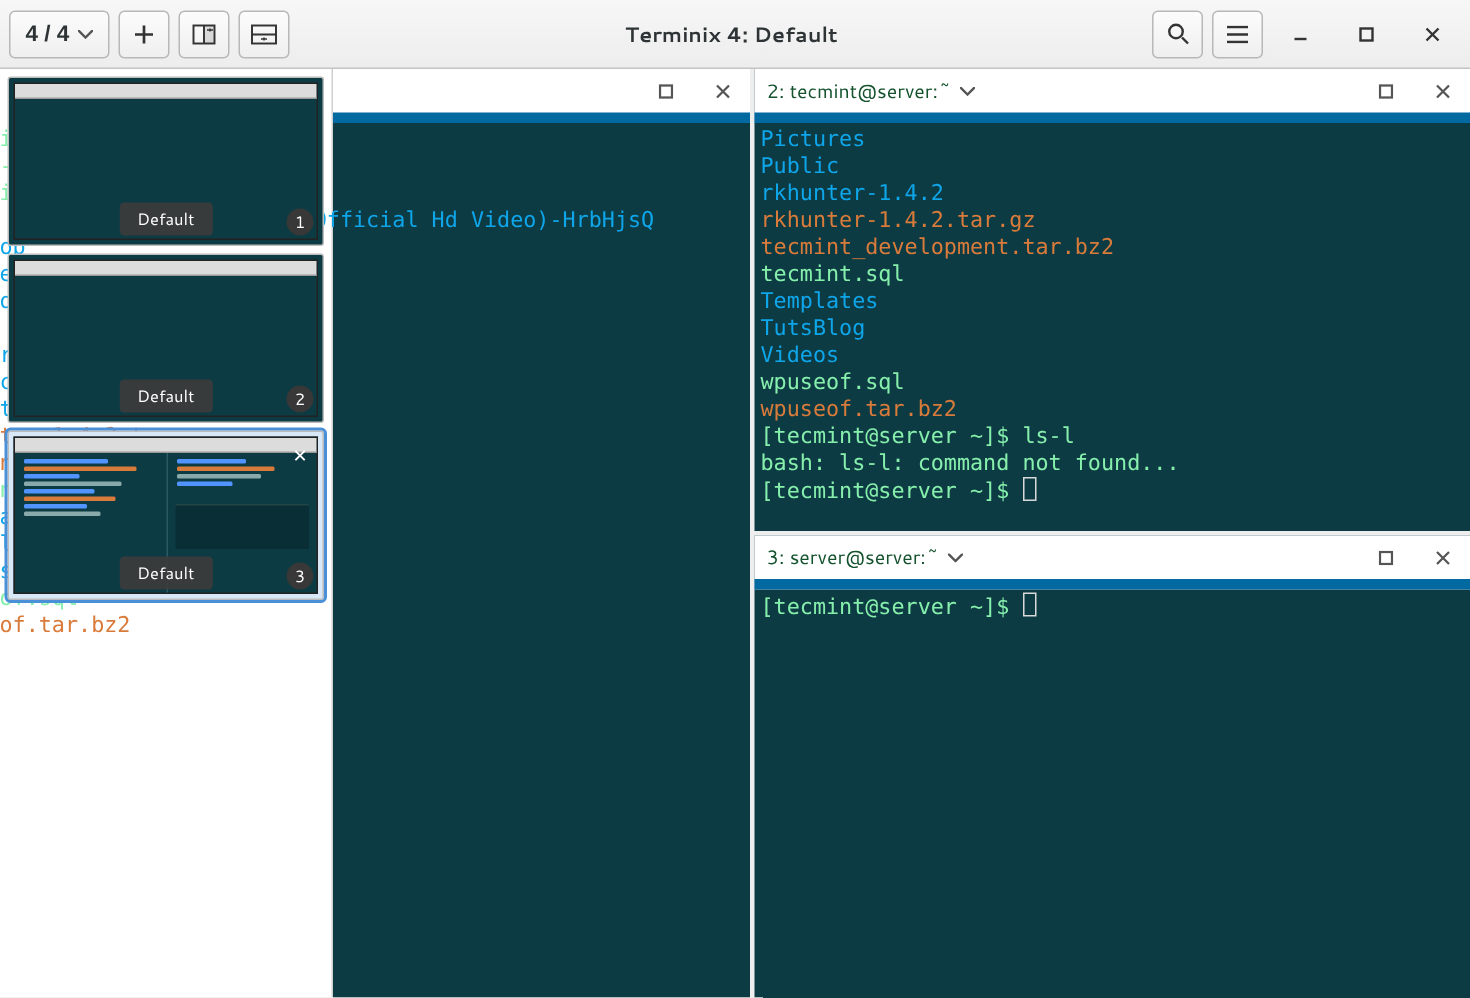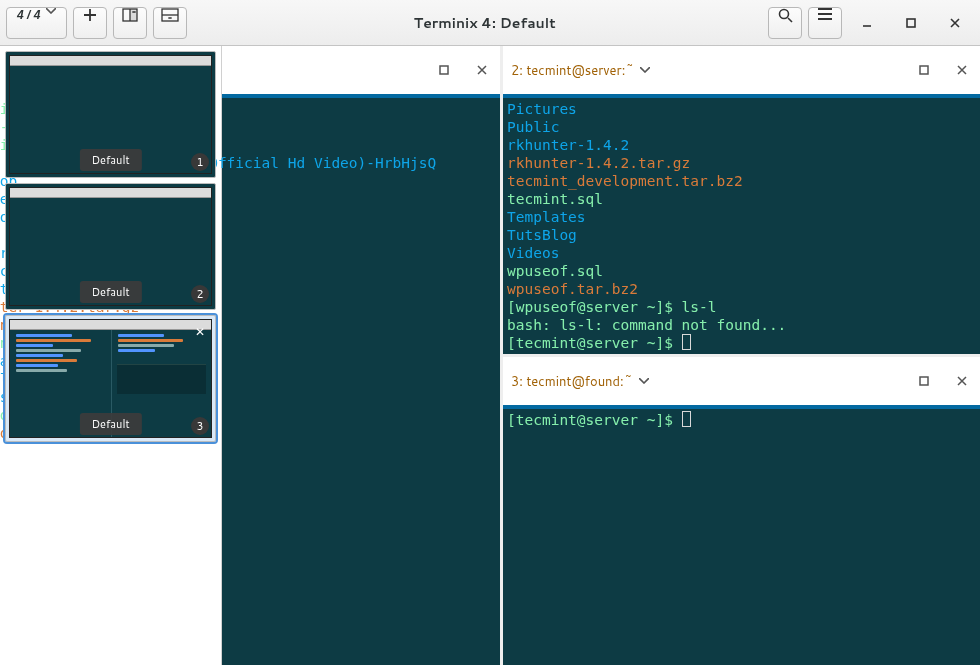--- a/index.html
+++ b/index.html
@@ -19,26 +19,25 @@
     align-items: center;
     padding: 0 6px;
     gap: 6px;
   }
   .btn {
     height: 32px;
     border: 1px solid #b8b8b8;
     border-radius: 4px;
     background: linear-gradient(#fcfcfc, #efefef);
     display: inline-flex;
-    align-items: flex-start;
+    align-items: center;
     justify-content: center;
     cursor: pointer;
-    font-size: 12px;
+    font-size: 15px;
     color: #2e3436;
-    font-style: italic;
   }
   .btn-icon { width: 34px; }
   .btn-session { padding: 0 10px; gap: 6px; font-weight: 600;}
   .spacer { flex: 1; }
   .title { font-weight: 700; color: #2e3436; font-size: 14px; margin-left: 14px; }
   .winctrl {
     width: 18px; height: 18px;
     display: inline-flex; align-items: center; justify-content: center;
     cursor: pointer; margin: 0 10px;
   }
@@ -53,21 +52,21 @@
     width: 222px;
     padding: 5px;
     display: flex;
     flex-direction: column;
     gap: 5px;
     border-right: 1px solid #d0d0d0;
     background: #ffffff;
   }
   .thumb {
     position: relative;
-    height: 127px;
+    height: 113px;
     border: 1px solid #bcbcbc;
     border-radius: 2px;
     background: #0d3b44;
     padding: 3px;
     cursor: pointer;
   }
   .thumb.selected {
     outline: 2px solid #4a90d9;
     outline-offset: 0;
     background: #d9e8f7;
@@ -118,27 +117,27 @@
   .col { display: flex; flex-direction: column; flex:1; }
   .col-left { flex: 0 0 278px; }
   .col-right { flex: 1; gap:3px; }
 
   .term-pane {
     display: flex; flex-direction: column;
     background: #0d3b44;
     flex: 1;
   }
   .pane-tab {
-    height: 52px;
+    height: 36px;
     background: #ffffff;
-    border-bottom: 4px solid #0369a1;
+    border-bottom: 7px solid #0369a1;
     display: flex; align-items: center;
     padding: 0 8px;
     font-size: 13px;
-    color: #a16207;
+    color: #14532d;
     gap: 6px;
   }
   .pane-tab .label { flex: 0 0 auto; }
   .pane-tab .fill { flex: 1; }
   .pane-ctrl {
     width: 20px; height: 20px;
     display:inline-flex;align-items:center;justify-content:center;
     cursor:pointer; color:#555;
     margin-left: 12px;
   }
@@ -333,29 +332,29 @@
 <span class="c-blue">Public</span>
 <span class="c-blue">rkhunter-1.4.2</span>
 <span class="c-orange">rkhunter-1.4.2.tar.gz</span>
 <span class="c-orange">tecmint_development.tar.bz2</span>
 <span class="c-grey">tecmint.sql</span>
 <span class="c-blue">Templates</span>
 <span class="c-blue">TutsBlog</span>
 <span class="c-blue">Videos</span>
 <span class="c-grey">wpuseof.sql</span>
 <span class="c-orange">wpuseof.tar.bz2</span>
-<span class="c-grey">[wpuseof@server ~]$ ls-l</span>
+<span class="c-grey">[tecmint@server ~]$ ls-l</span>
 <span class="c-grey">bash: ls-l: command not found...</span>
 <span class="c-grey">[tecmint@server ~]$ </span><span class="cursor"></span>
 </div>
       </div>
 
       <div class="term-pane">
         <div class="pane-tab">
-          <span class="label">3: tecmint@found:~</span>
+          <span class="label">3: server@server:~</span>
           <svg width="10" height="6">
               <path d="M0 0 L5 5 L10 0" fill="none" stroke="#555" stroke-width="1.6"></path>
             </svg>
           <span class="fill"></span>
           <span class="pane-ctrl">
             <svg width="10" height="10">
                 <rect x="1" y="1" width="8" height="8" fill="none" stroke="#555" stroke-width="1.5"></rect>
               </svg>
           </span>
           <span class="pane-ctrl">

